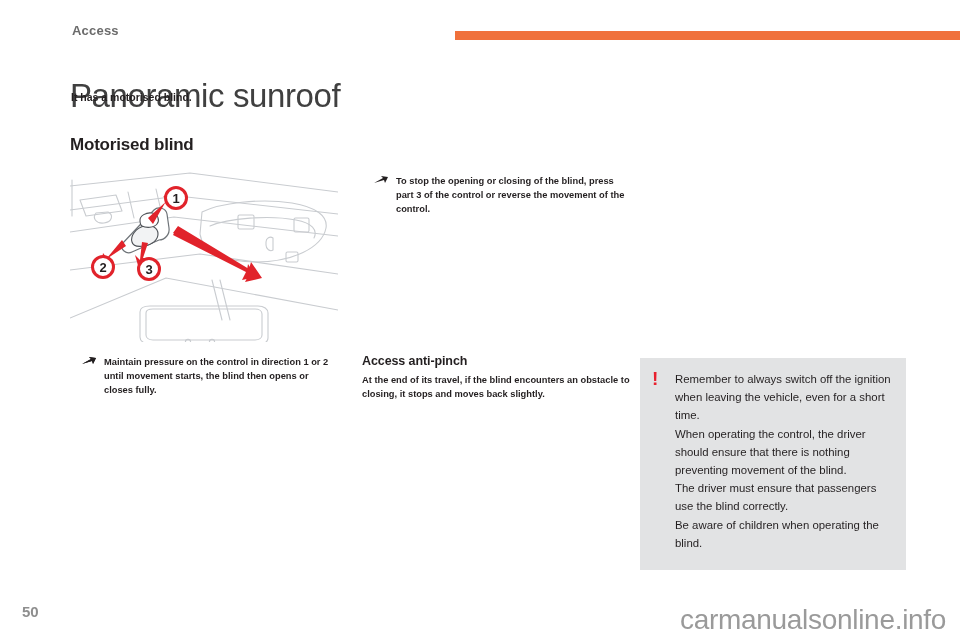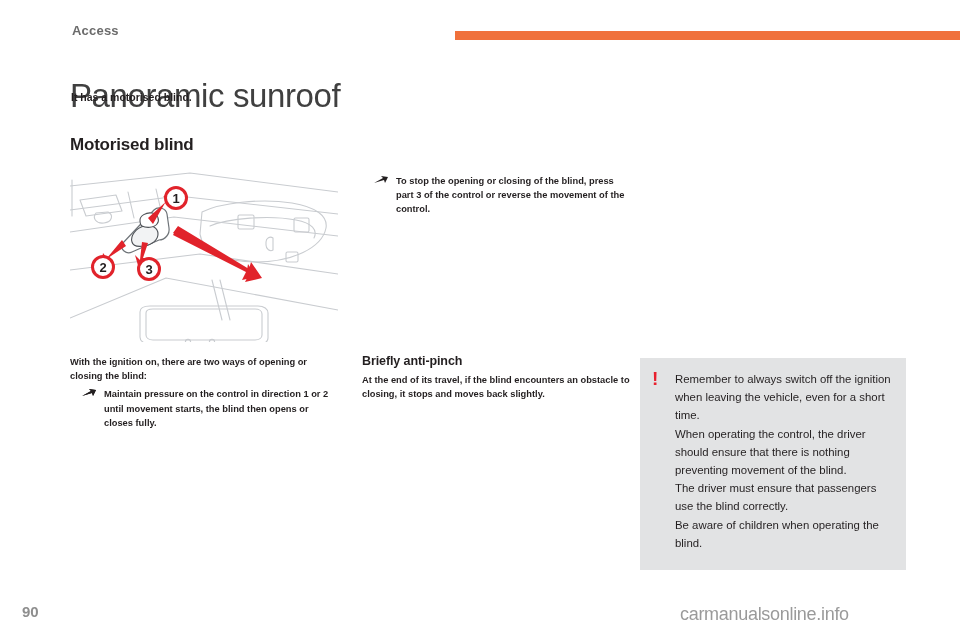--- a/index.html
+++ b/index.html
@@ -154,21 +154,21 @@
     left: 22px;
     top: 603px;
     font-size: 15px;
     font-weight: bold;
     color: #8e8e8e;
   }
   #watermark {
     position: absolute;
     left: 680px;
     top: 604px;
-    font-size: 18px;
+    font-size: 28px;
     color: #9a9a9a;
     letter-spacing: -0.3px;
     font-weight: normal;
   }
 </style>
 </head>
 <body>
 
 <div id="page-header">Access</div>
 <div id="header-rule"></div>
@@ -246,21 +246,20 @@
         <text x="33" y="102" font-family="Liberation Sans, sans-serif" font-size="13" font-weight="bold" fill="#231f20" text-anchor="middle">2</text>
       </g>
       <g>
         <circle cx="79" cy="99" r="10.5" fill="#ffffff" stroke="#e1232b" stroke-width="3"></circle>
         <text x="79" y="104" font-family="Liberation Sans, sans-serif" font-size="13" font-weight="bold" fill="#231f20" text-anchor="middle">3</text>
       </g>
     </svg>
   </div>
 
   <div style="margin-top:13px;">
-    <p class="body-text" id="intro-para">With the ignition on, there are two ways of opening or closing the blind:</p>
     <ul class="bullets">
       <li>
         <span class="marker">
           <svg width="14" height="10" viewBox="0 0 14 10">
               <path d="M0 7 L9 2 L7 0 L14 1 L11 7 L10 4 Z" fill="#231f20"></path>
             </svg>
         </span>
       </li>
       <li>
         <span class="marker">
@@ -281,28 +280,28 @@
         <svg width="14" height="10" viewBox="0 0 14 10">
             <path d="M0 7 L9 2 L7 0 L14 1 L11 7 L10 4 Z" fill="#231f20"></path>
           </svg>
       </span>
       <span>To stop the opening or closing of the blind, press part 3 of the control or reverse the movement of the control.</span>
     </li>
   </ul>
 
   <div style="height:133px;"></div>
 
-  <h3 class="sub-head">Briefly anti-pinch</h3>
+  <h3 class="sub-head">Access anti-pinch</h3>
   <p class="body-text" style="margin:0;">At the end of its travel, if the blind encounters an obstacle to closing, it stops and moves back slightly.</p>
 </div>
 
 <div class="col" id="col-right">
   <div id="warning-box">
     <div id="warning-icon">!</div>
     <div id="warning-text">Remember to always switch off the ignition when leaving the vehicle, even for a short time.
 When operating the control, the driver should ensure that there is nothing preventing movement of the blind.
 The driver must ensure that passengers use the blind correctly.
 Be aware of children when operating the blind.</div>
   </div>
 </div>
 
-<div id="page-number">90</div>
+<div id="page-number">50</div>
 <div id="watermark">carmanualsonline.info</div>
 
 </body></html>

